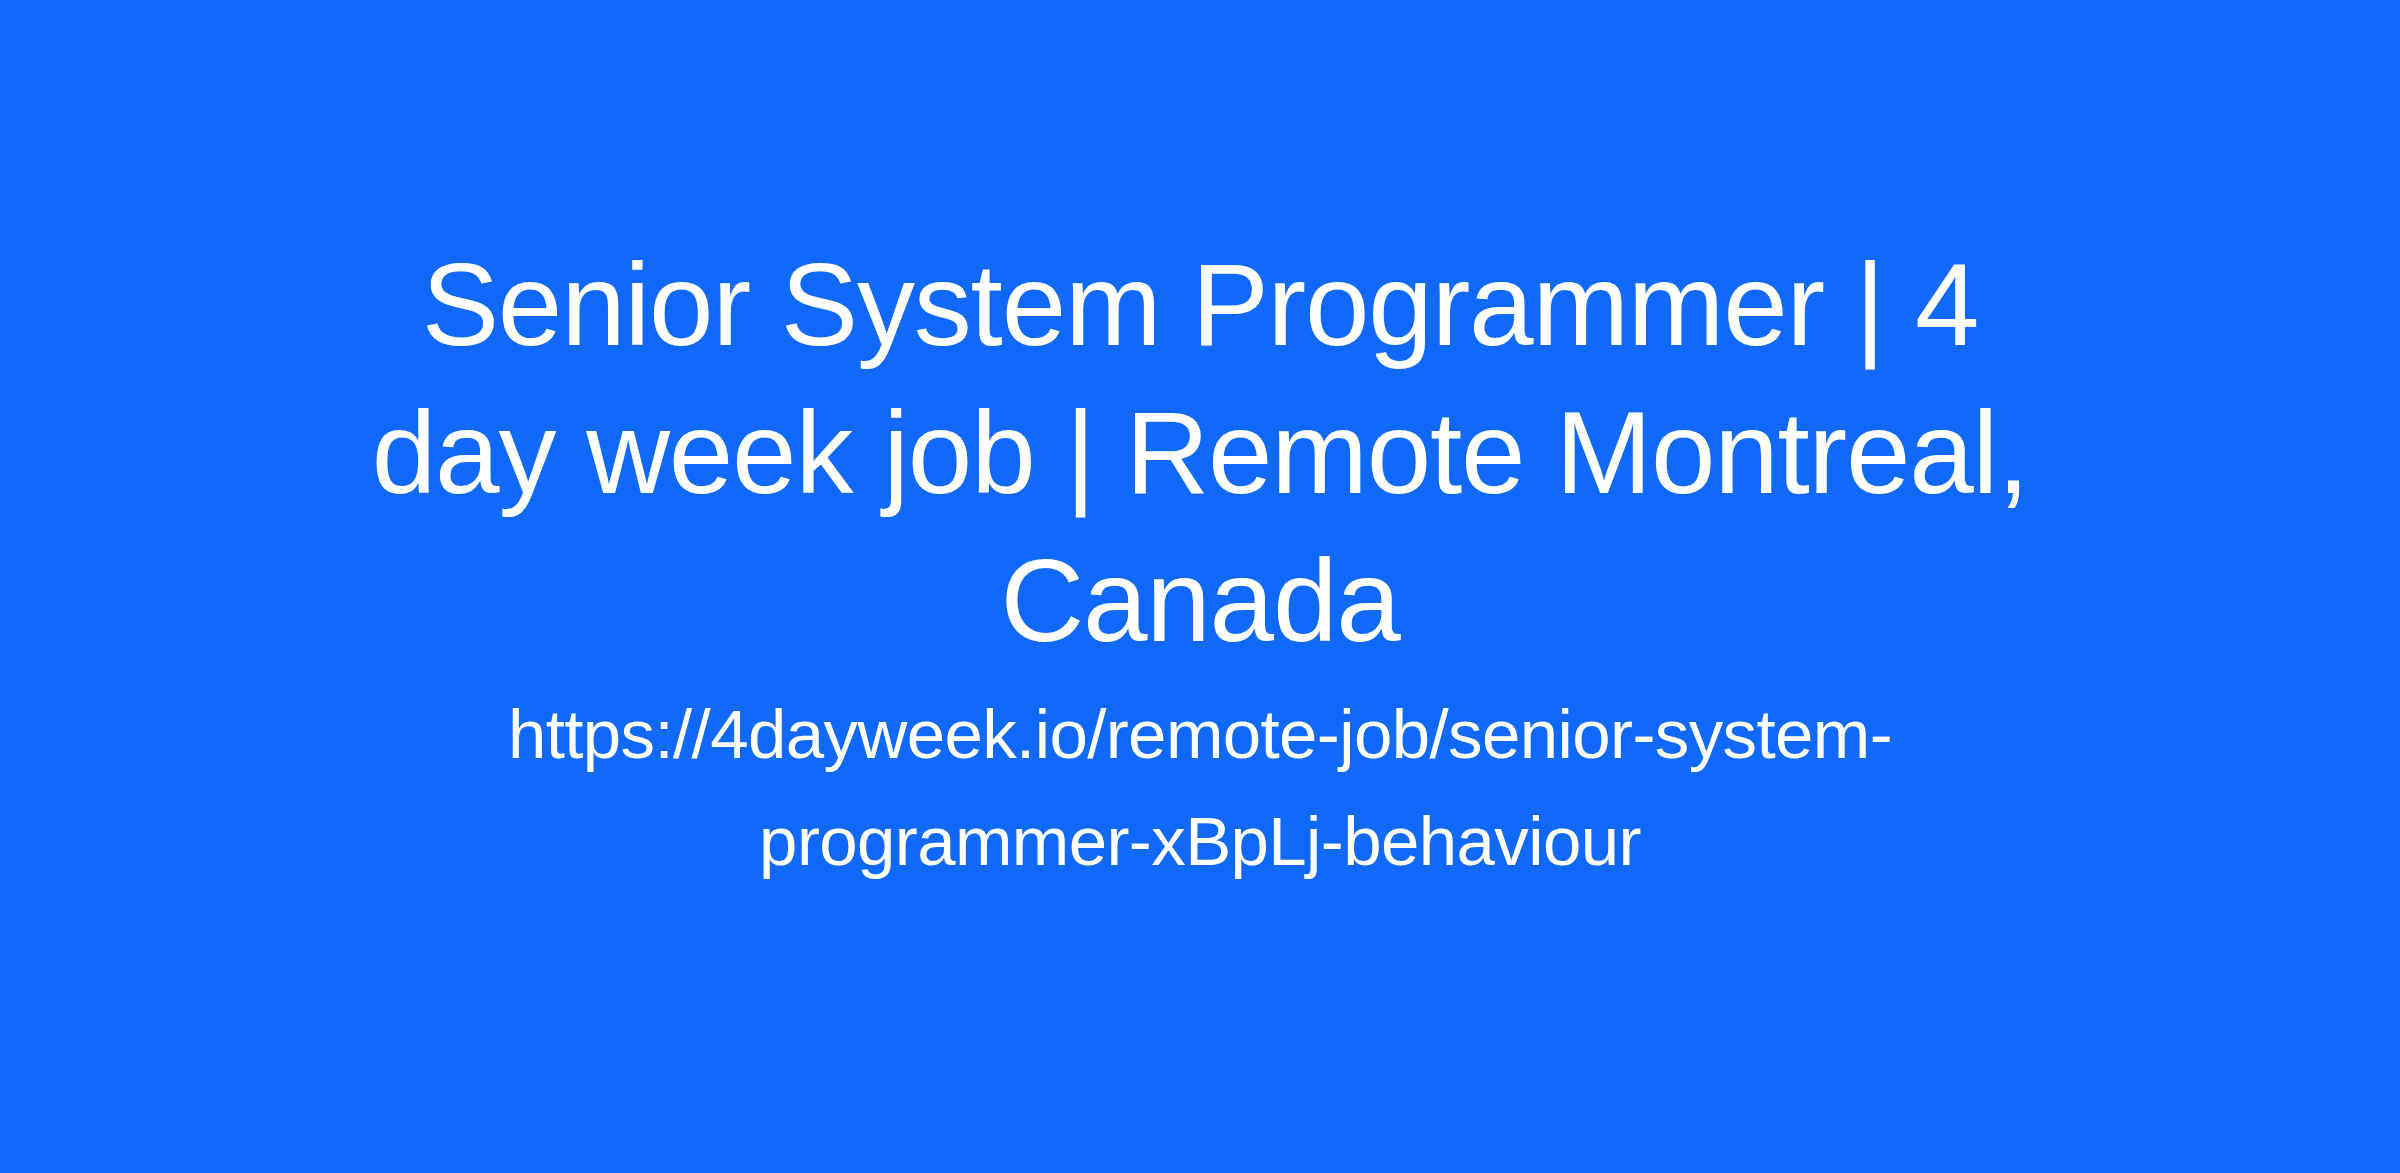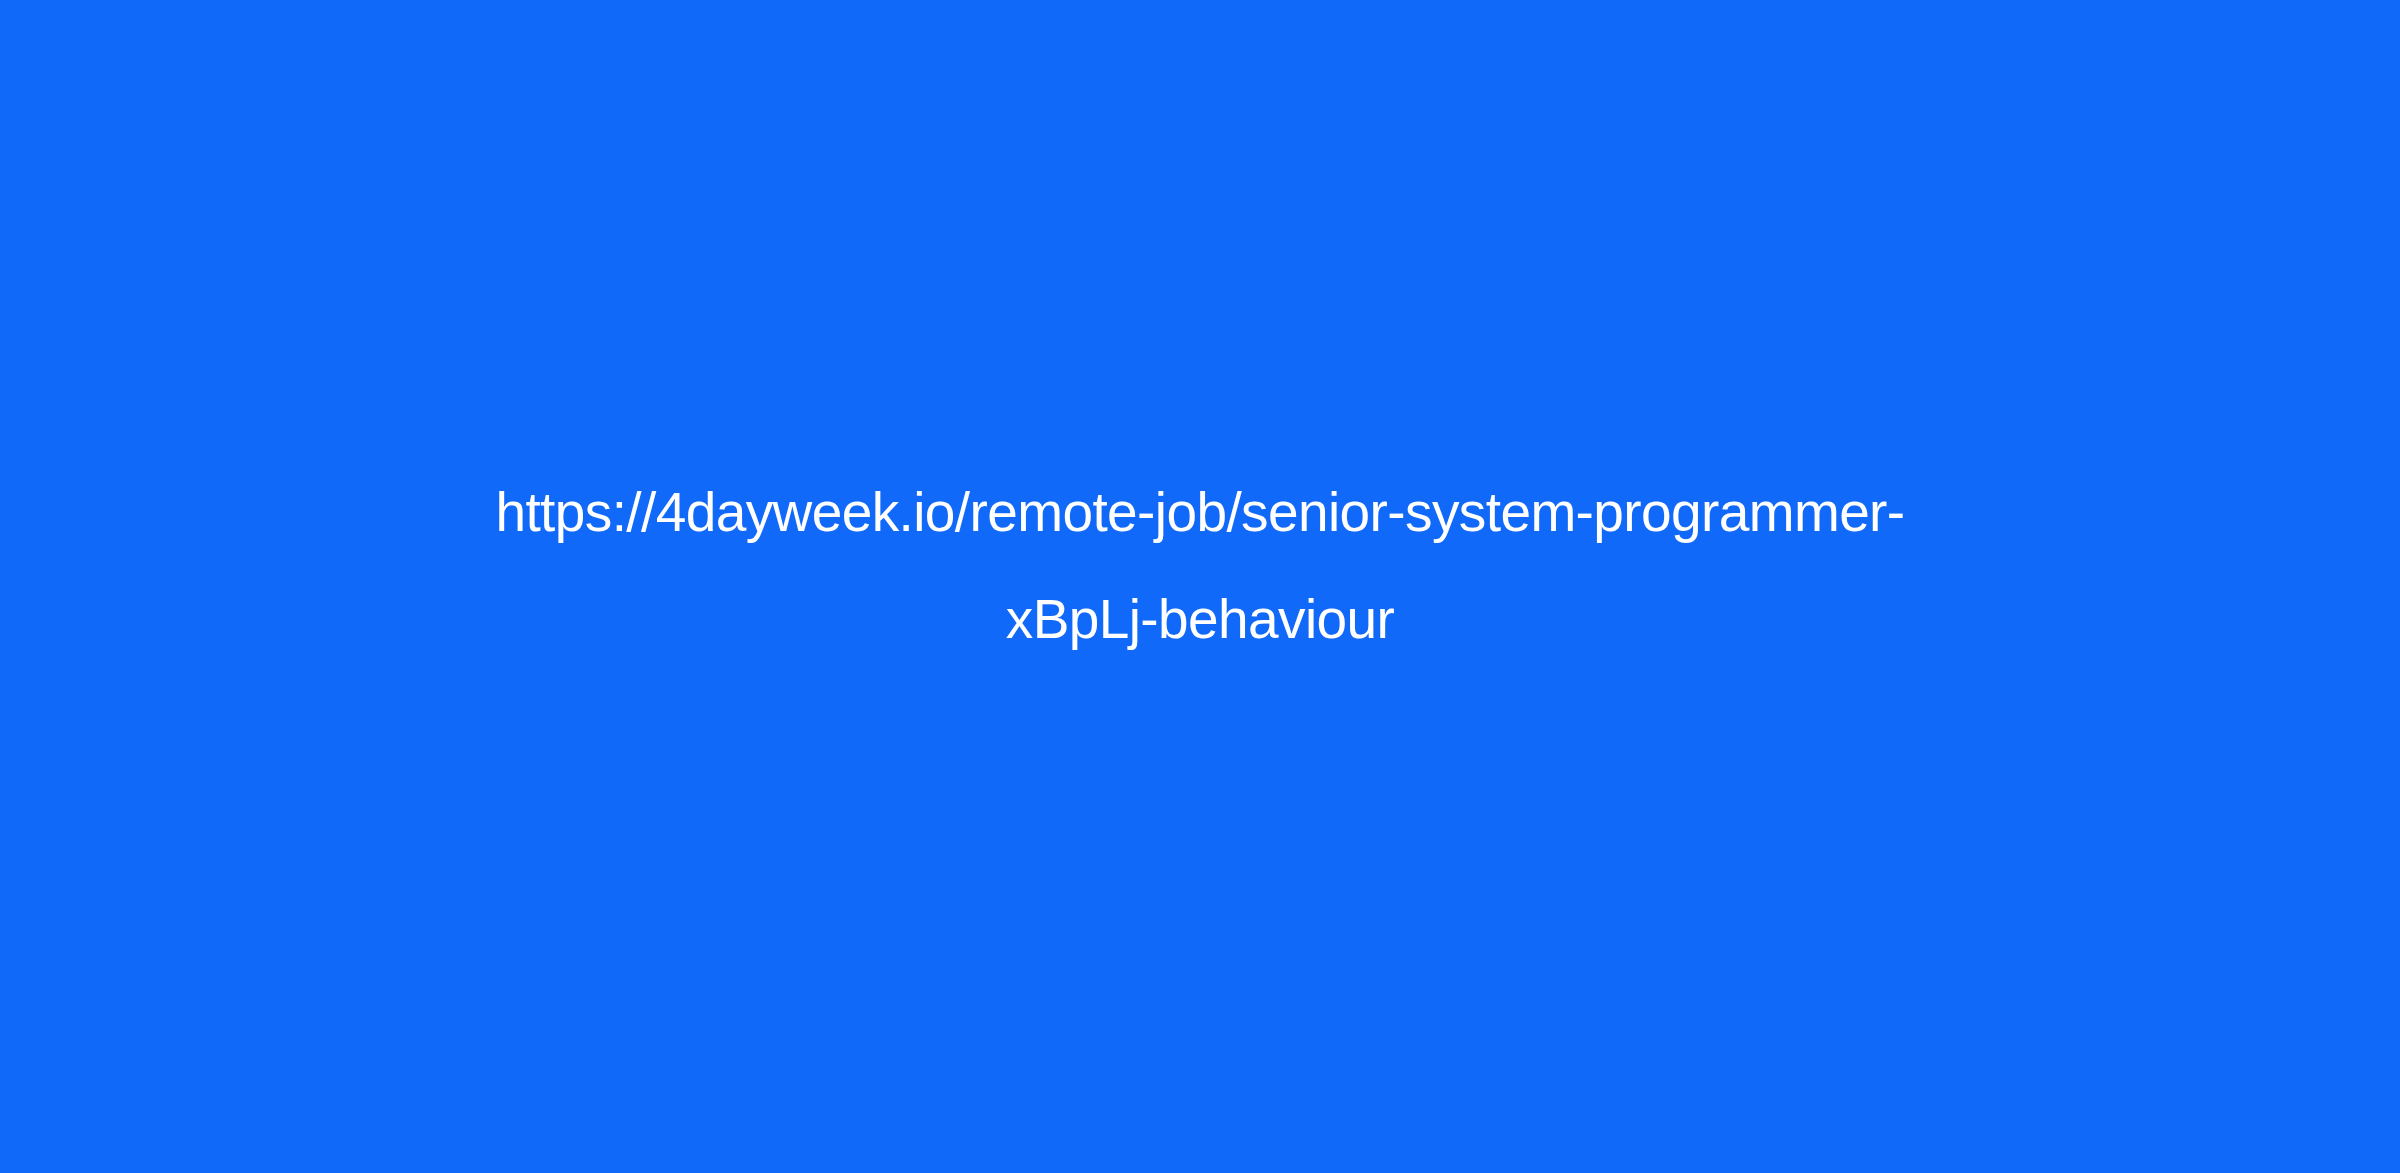--- a/index.html
+++ b/index.html
@@ -46,38 +46,39 @@
     color: #ffffff;
     letter-spacing: -1.2px;
     margin: 0;
     padding: 0;
     max-width: 1690px;
     word-wrap: break-word;
   }
 
   .job-url {
     font-family: "Liberation Sans", sans-serif;
-    font-size: 55px;
+    font-size: 69px;
     line-height: 107px;
     font-weight: 300;
     color: #ffffff;
     letter-spacing: -0.6px;
     margin: 0;
     padding: 0;
     margin-top: 6px;
     max-width: 1540px;
     word-wrap: break-word;
     overflow-wrap: anywhere;
   }
 </style>
 </head>
 <body>
 
 <div class="share-card">
 
   <div class="card-inner">
 
+    <h1 class="job-title">Senior System Programmer | 4 day week job | Remote Montreal, Canada</h1>
 
     <p class="job-url">https://4dayweek.io/remote-job/senior-system-programmer-xBpLj-behaviour</p>
 
   </div>
 
 </div>
 
 </body></html>

